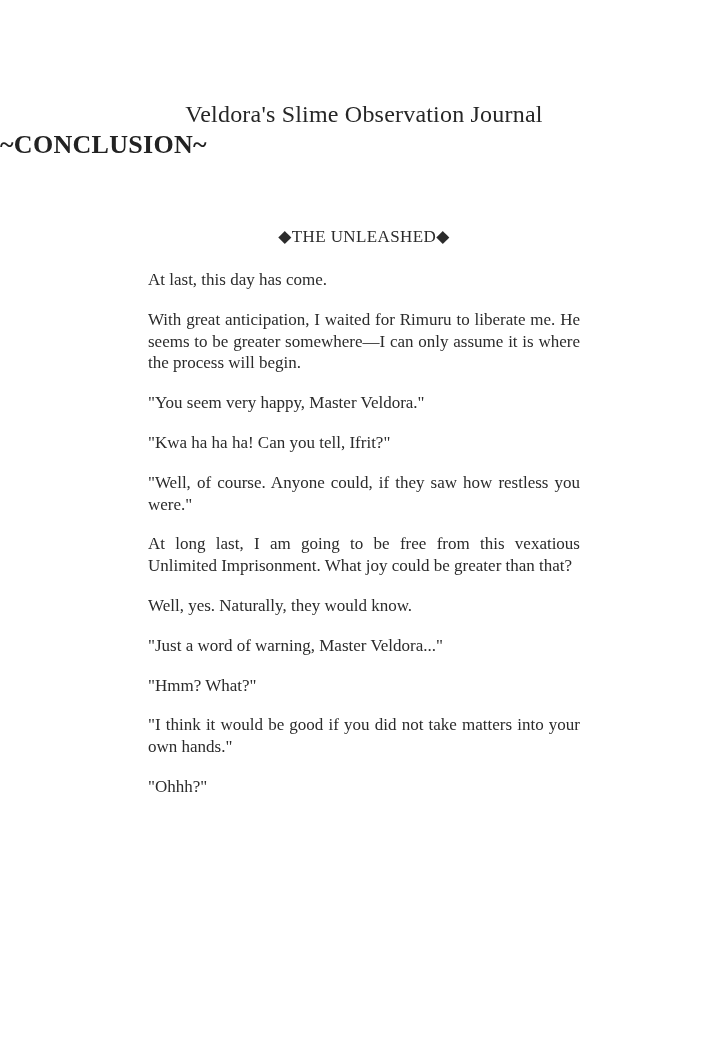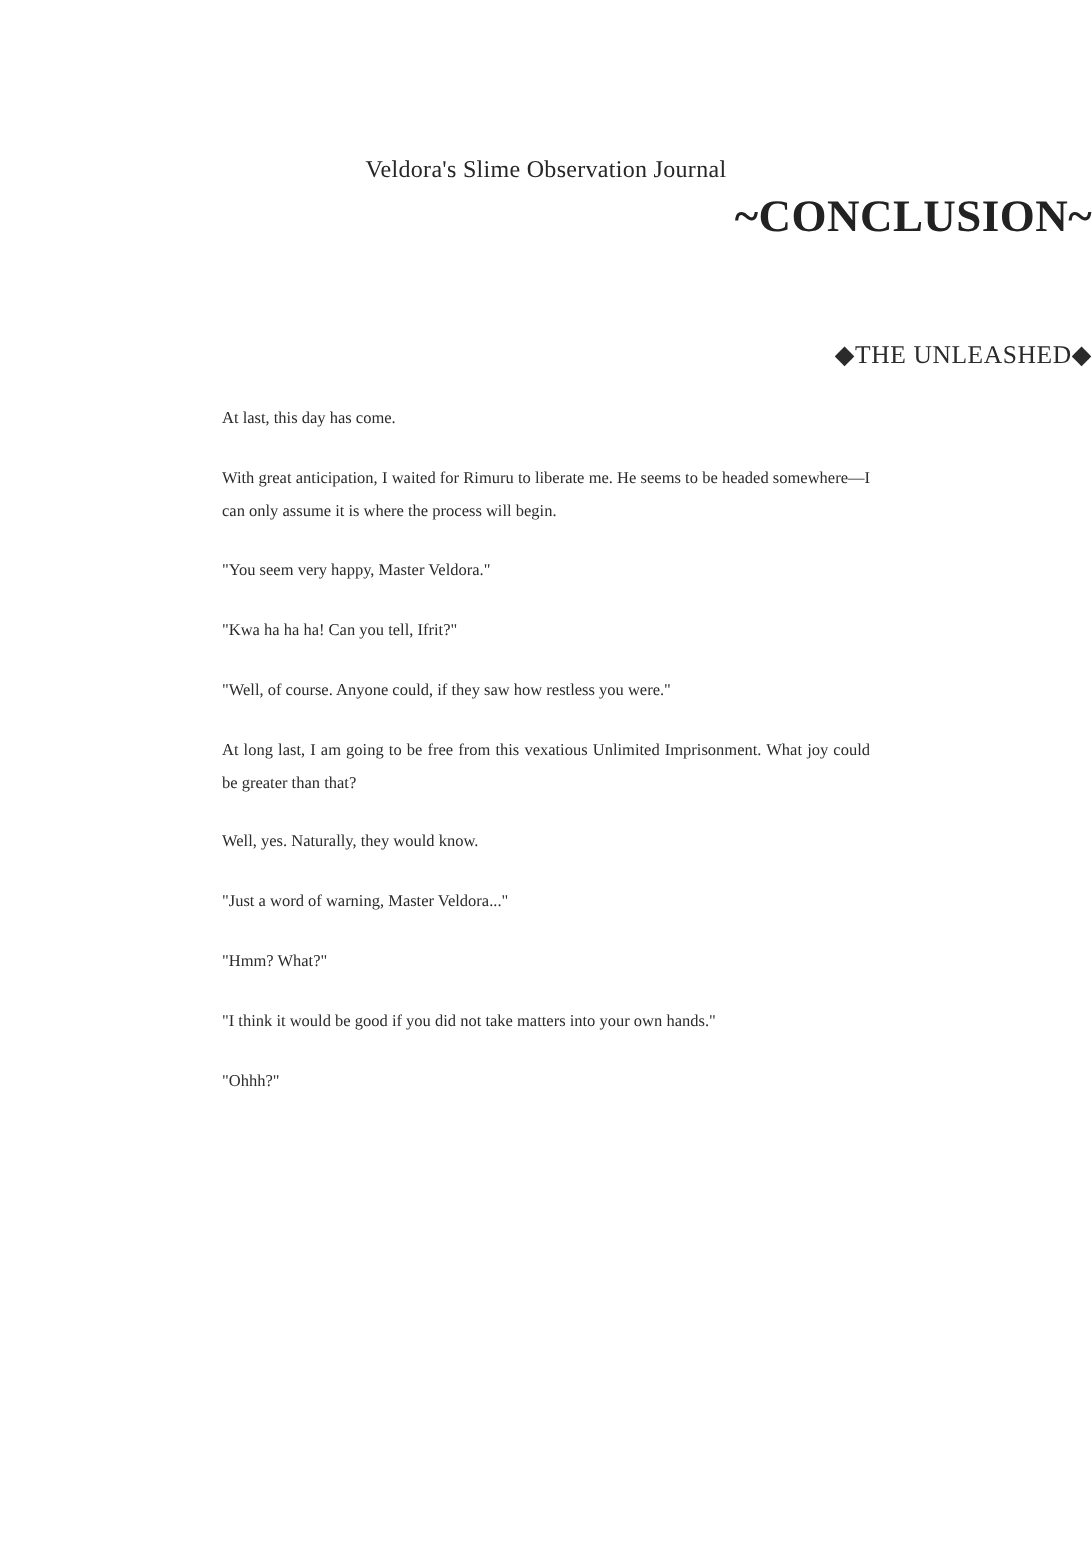--- a/index.html
+++ b/index.html
@@ -12,65 +12,65 @@
     width: 728px;
     height: 1037px;
     background: #ffffff;
     font-family: "Liberation Serif", "DejaVu Serif", serif;
     color: #2b2b2b;
     overflow: hidden;
   }
   .title {
     margin: 100px 0 0 0;
     text-align: center;
-    font-size: 16px;
+    font-size: 24px;
     font-weight: 400;
     line-height: 28px;
     letter-spacing: 0.2px;
     color: #262626;
   }
   .subtitle {
     margin: 0;
-    text-align: right;
-    font-size: 30px;
+    text-align: left;
+    font-size: 26px;
     font-weight: 700;
     line-height: 34px;
     letter-spacing: 0.3px;
     color: #222222;
   }
   .section-heading {
     margin-top: 64px;
-    text-align: right;
+    text-align: center;
     font-size: 17px;
     line-height: 22px;
     letter-spacing: 0.4px;
     color: #2b2b2b;
   }
   .body-text {
     margin: 21px 0 0 148px;
     width: 432px;
   }
   .body-text p {
     margin: 0 0 18px 0;
-    font-size: 11px;
+    font-size: 17px;
     line-height: 21.8px;
     text-align: justify;
     color: #2b2b2b;
   }
 </style>
 </head>
 <body>
 
 <div class="page">
   <h1 class="title">Veldora's Slime Observation Journal</h1>
   <h2 class="subtitle">~CONCLUSION~</h2>
   <div class="section-heading">◆THE UNLEASHED◆</div>
   <div class="body-text">
     <p>At last, this day has come.</p>
-    <p>With great anticipation, I waited for Rimuru to liberate me. He seems to be headed somewhere—I can only assume it is where the process will begin.</p>
+    <p>With great anticipation, I waited for Rimuru to liberate me. He seems to be greater somewhere—I can only assume it is where the process will begin.</p>
     <p>"You seem very happy, Master Veldora."</p>
     <p>"Kwa ha ha ha! Can you tell, Ifrit?"</p>
     <p>"Well, of course. Anyone could, if they saw how restless you were."</p>
     <p>At long last, I am going to be free from this vexatious Unlimited Imprisonment. What joy could be greater than that?</p>
     <p>Well, yes. Naturally, they would know.</p>
     <p>"Just a word of warning, Master Veldora..."</p>
     <p>"Hmm? What?"</p>
     <p>"I think it would be good if you did not take matters into your own hands."</p>
     <p>"Ohhh?"</p>
   </div>

